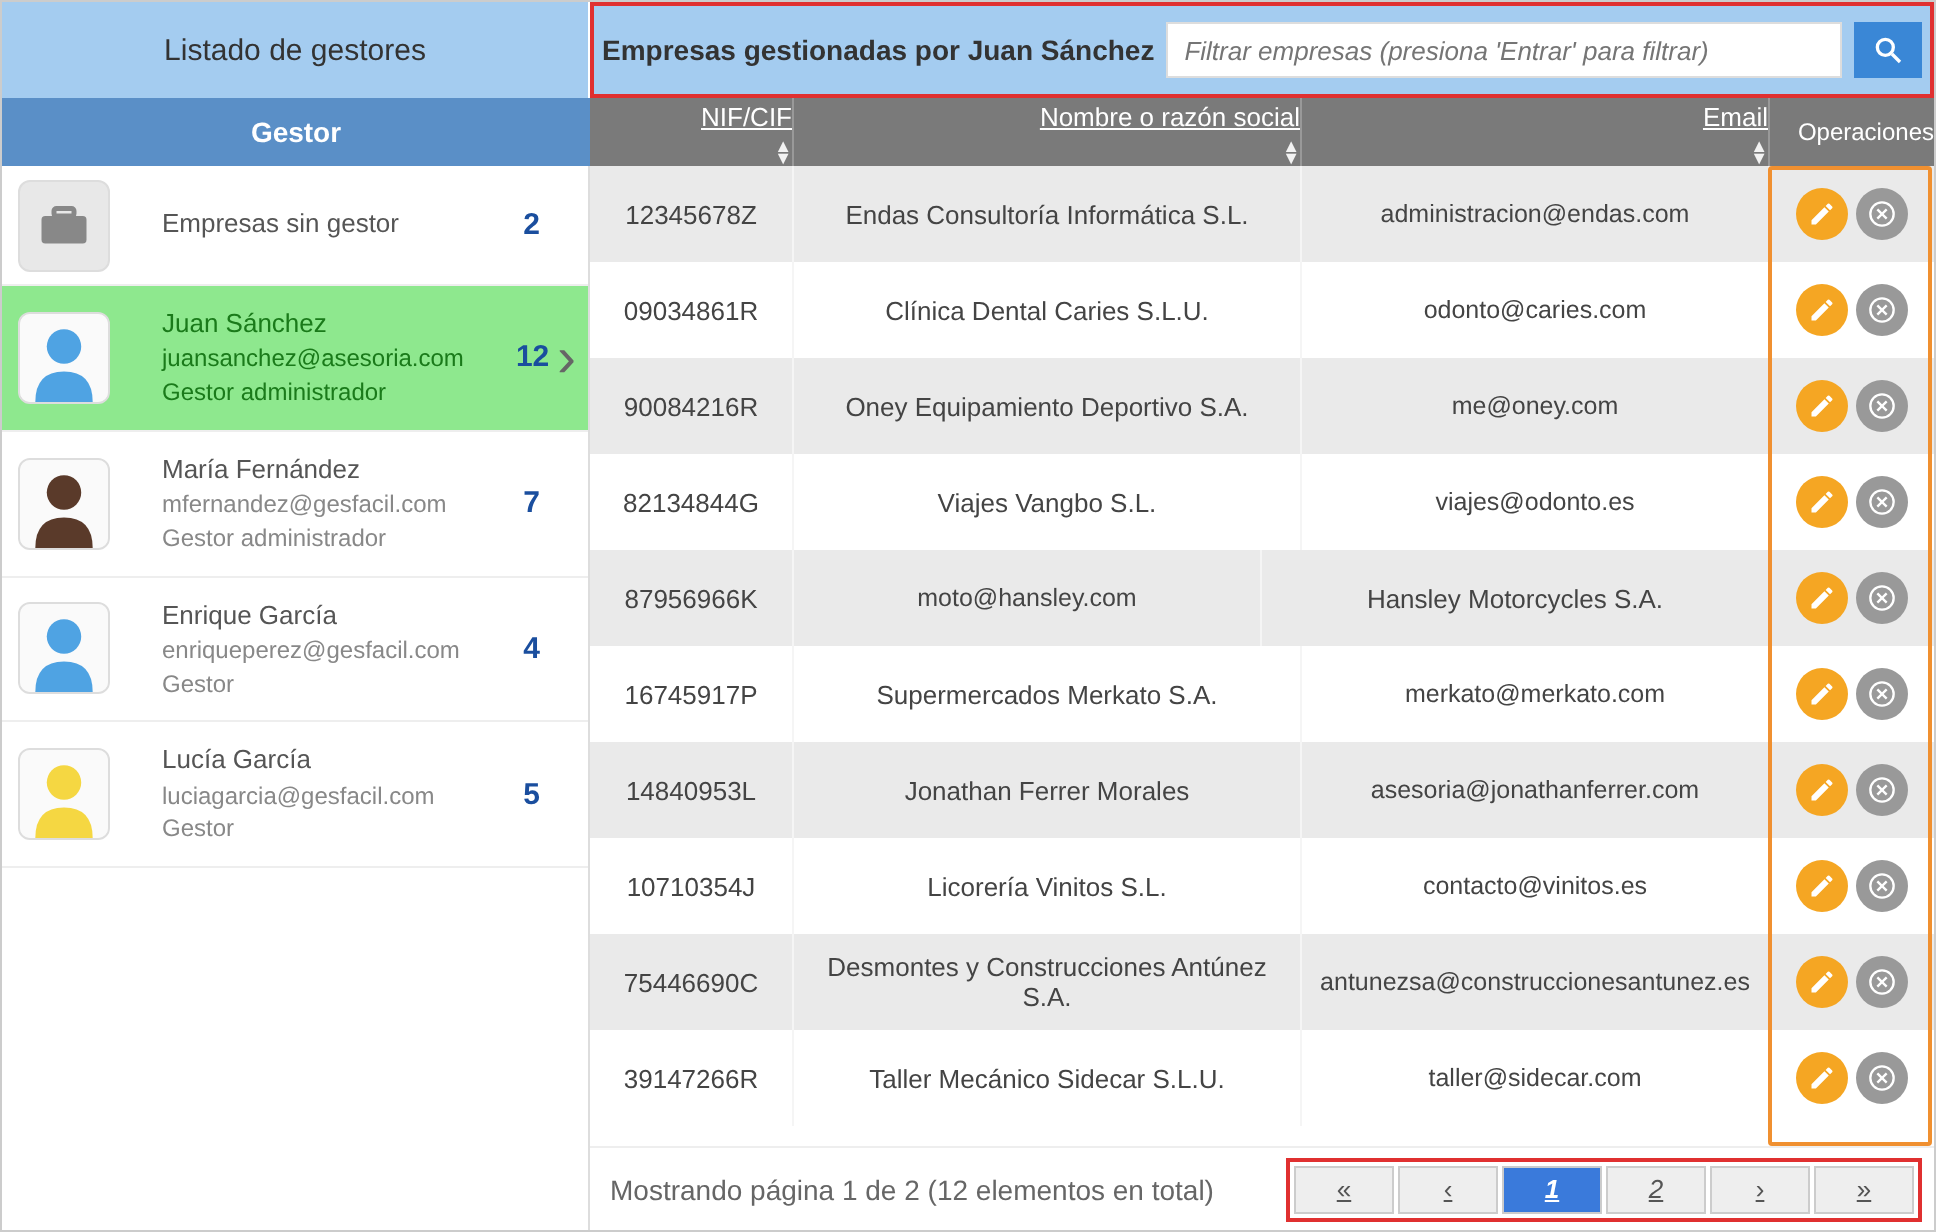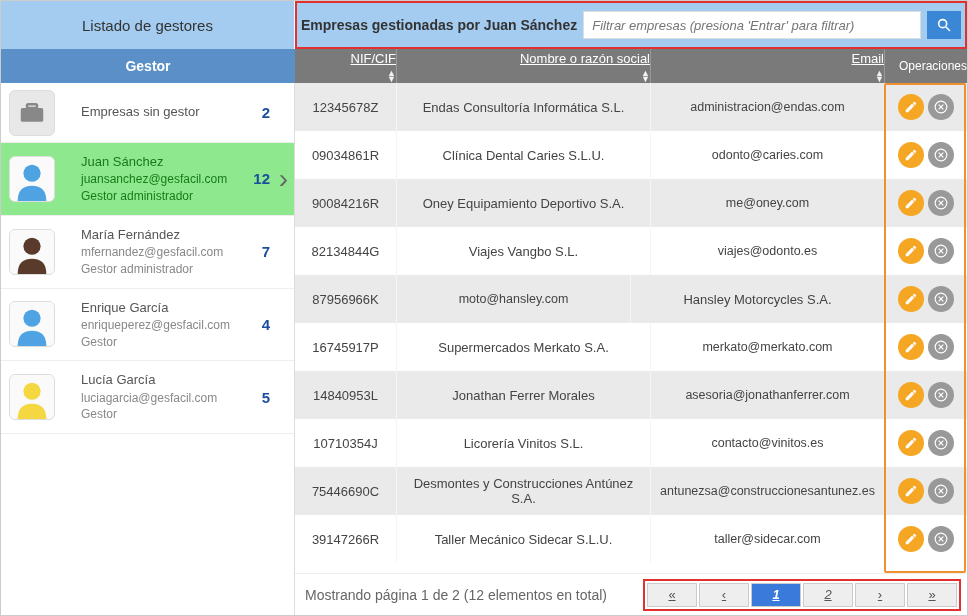--- a/index.html
+++ b/index.html
@@ -132,21 +132,21 @@
         <div class="gestor-row selected">
           <div class="avatar">
             <svg width="46" height="46" viewBox="0 0 46 46">
               <rect width="46" height="46" fill="#fafafa"></rect>
               <circle cx="23" cy="17" r="9" fill="#4fa3e3"></circle>
               <path d="M8 46 Q8 30 23 30 Q38 30 38 46 Z" fill="#4fa3e3"></path>
             </svg>
           </div>
           <div class="gestor-info">
             <div class="gestor-name">Juan Sánchez</div>
-            <div class="gestor-email">juansanchez@gesfacil.com</div>
+            <div class="gestor-email">juansanchez@asesoria.com</div>
             <div class="gestor-role">Gestor administrador</div>
           </div>
           <div class="gestor-count">12</div>
         </div>
         <div class="gestor-row">
           <div class="avatar">
             <svg width="46" height="46" viewBox="0 0 46 46">
               <rect width="46" height="46" fill="#fafafa"></rect>
               <circle cx="23" cy="17" r="9" fill="#5a3a2a"></circle>
               <path d="M8 46 Q8 30 23 30 Q38 30 38 46 Z" fill="#5a3a2a"></path>

